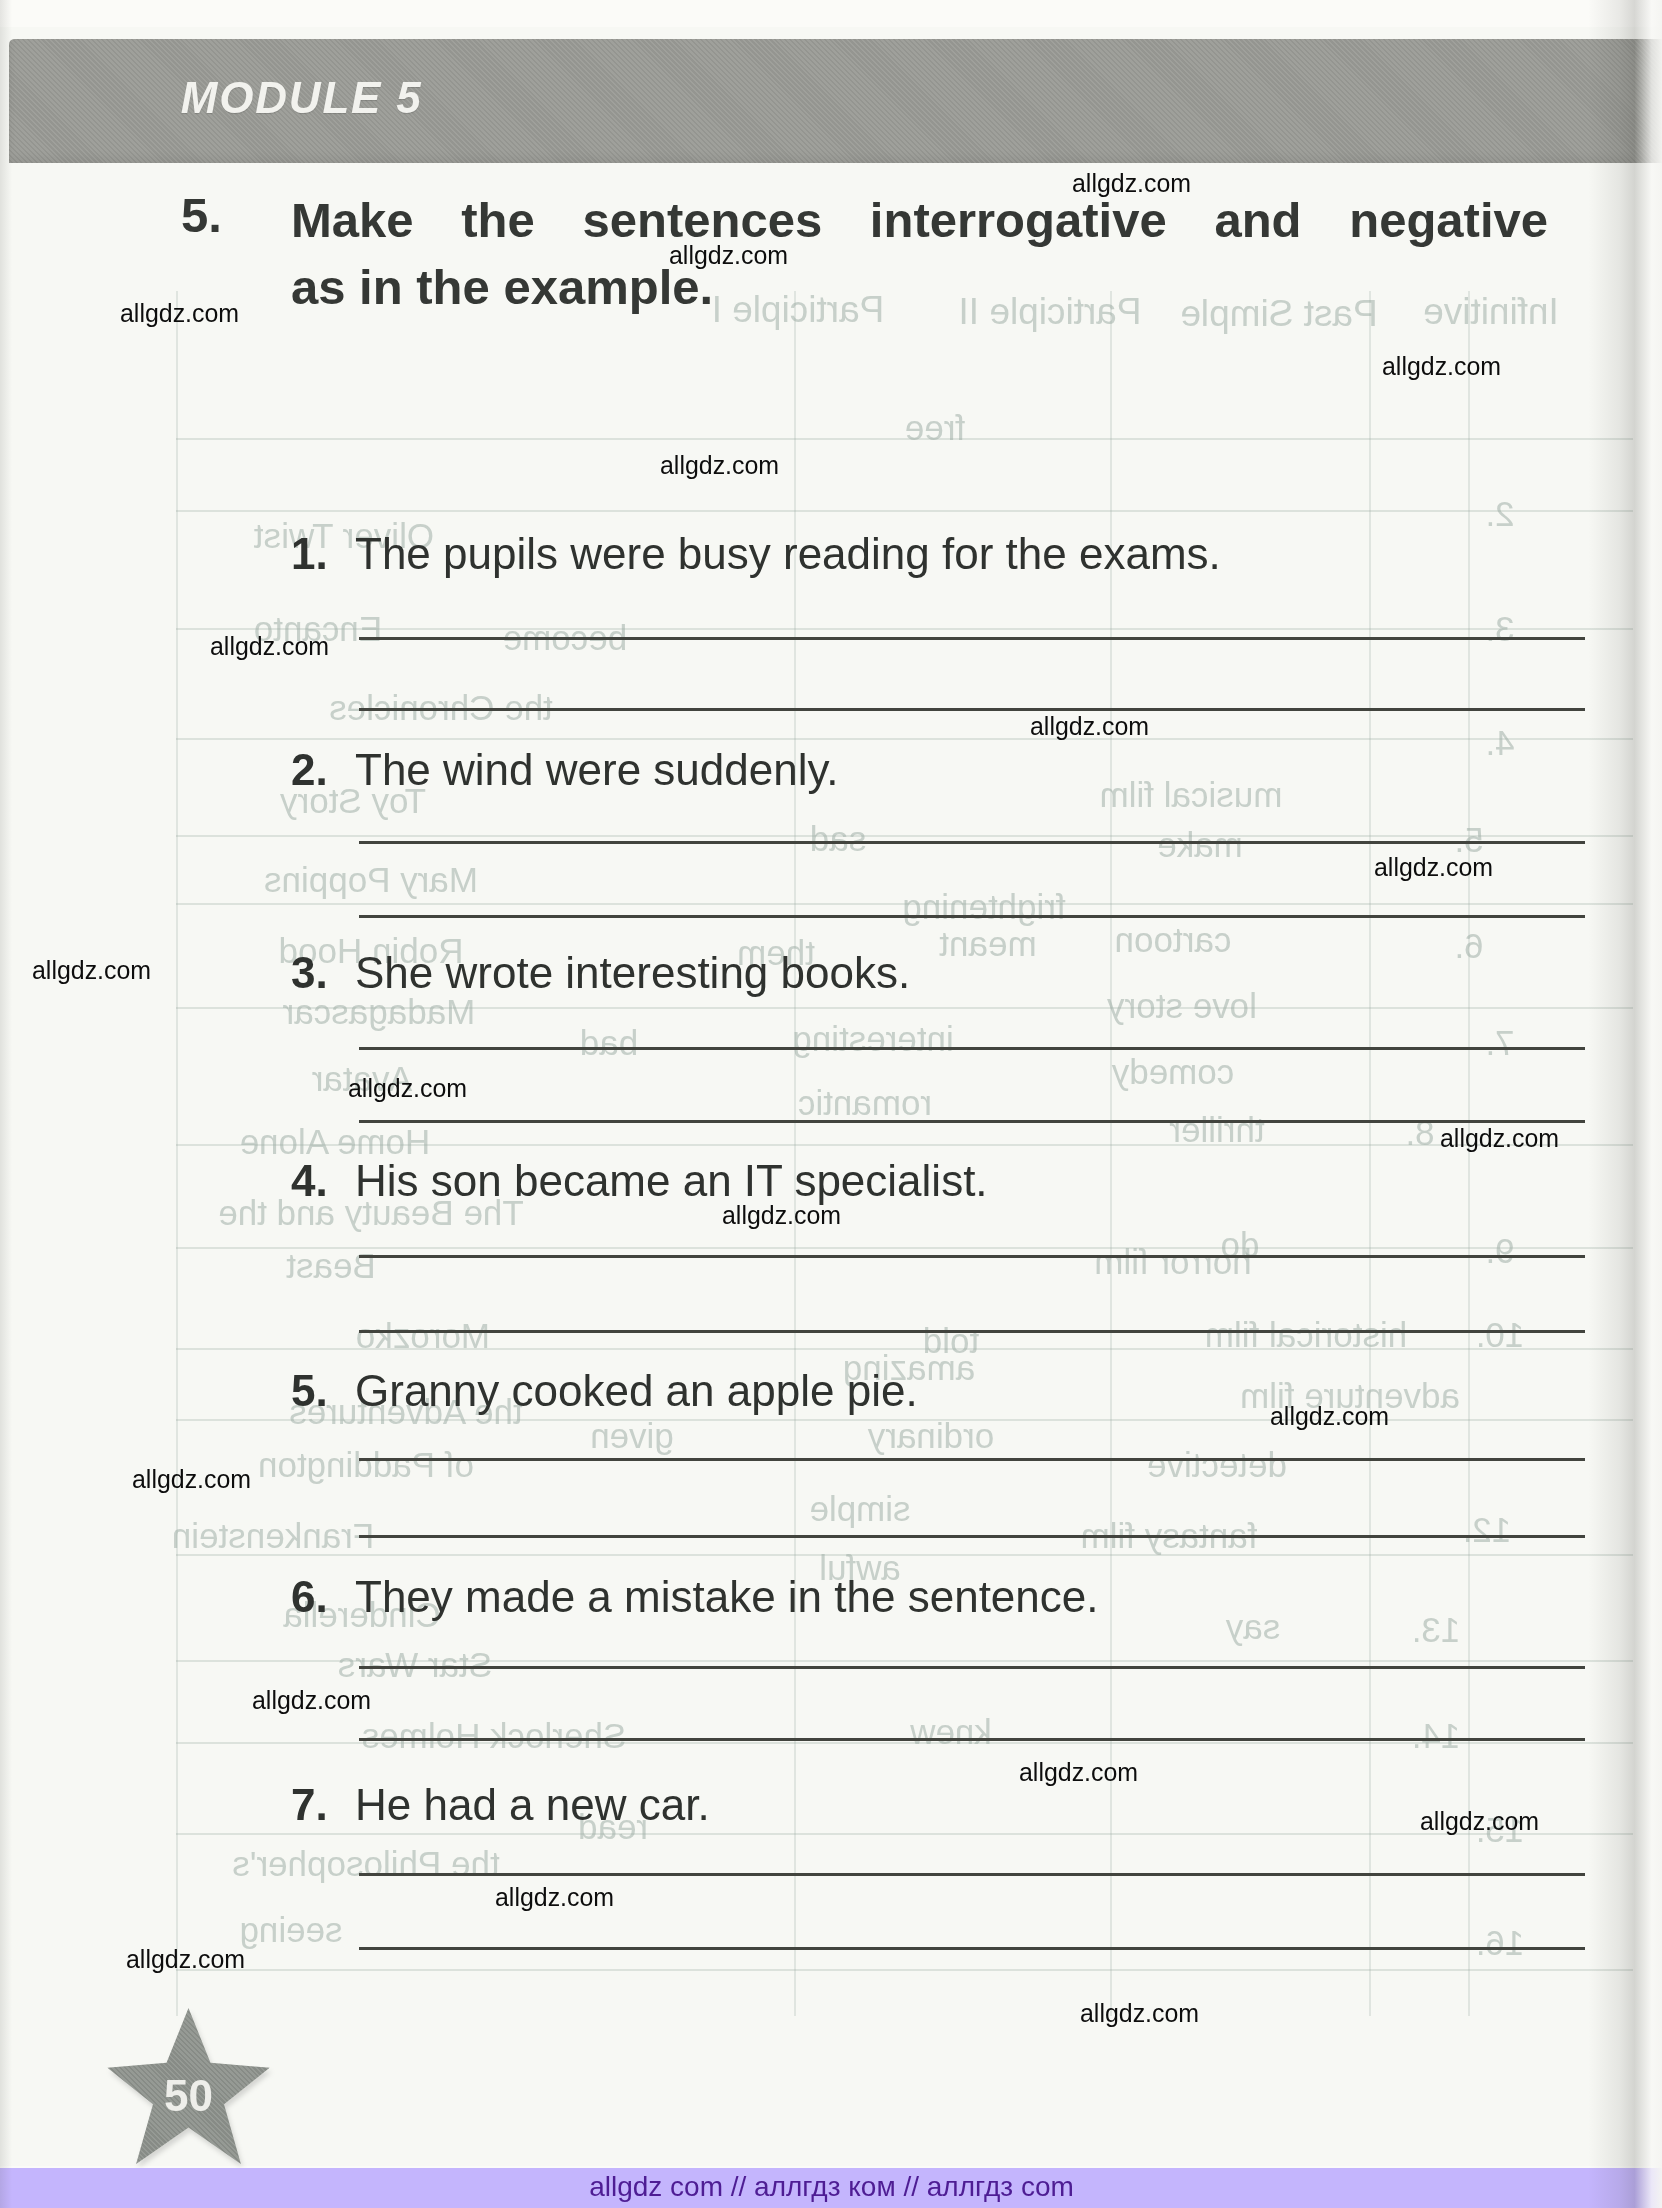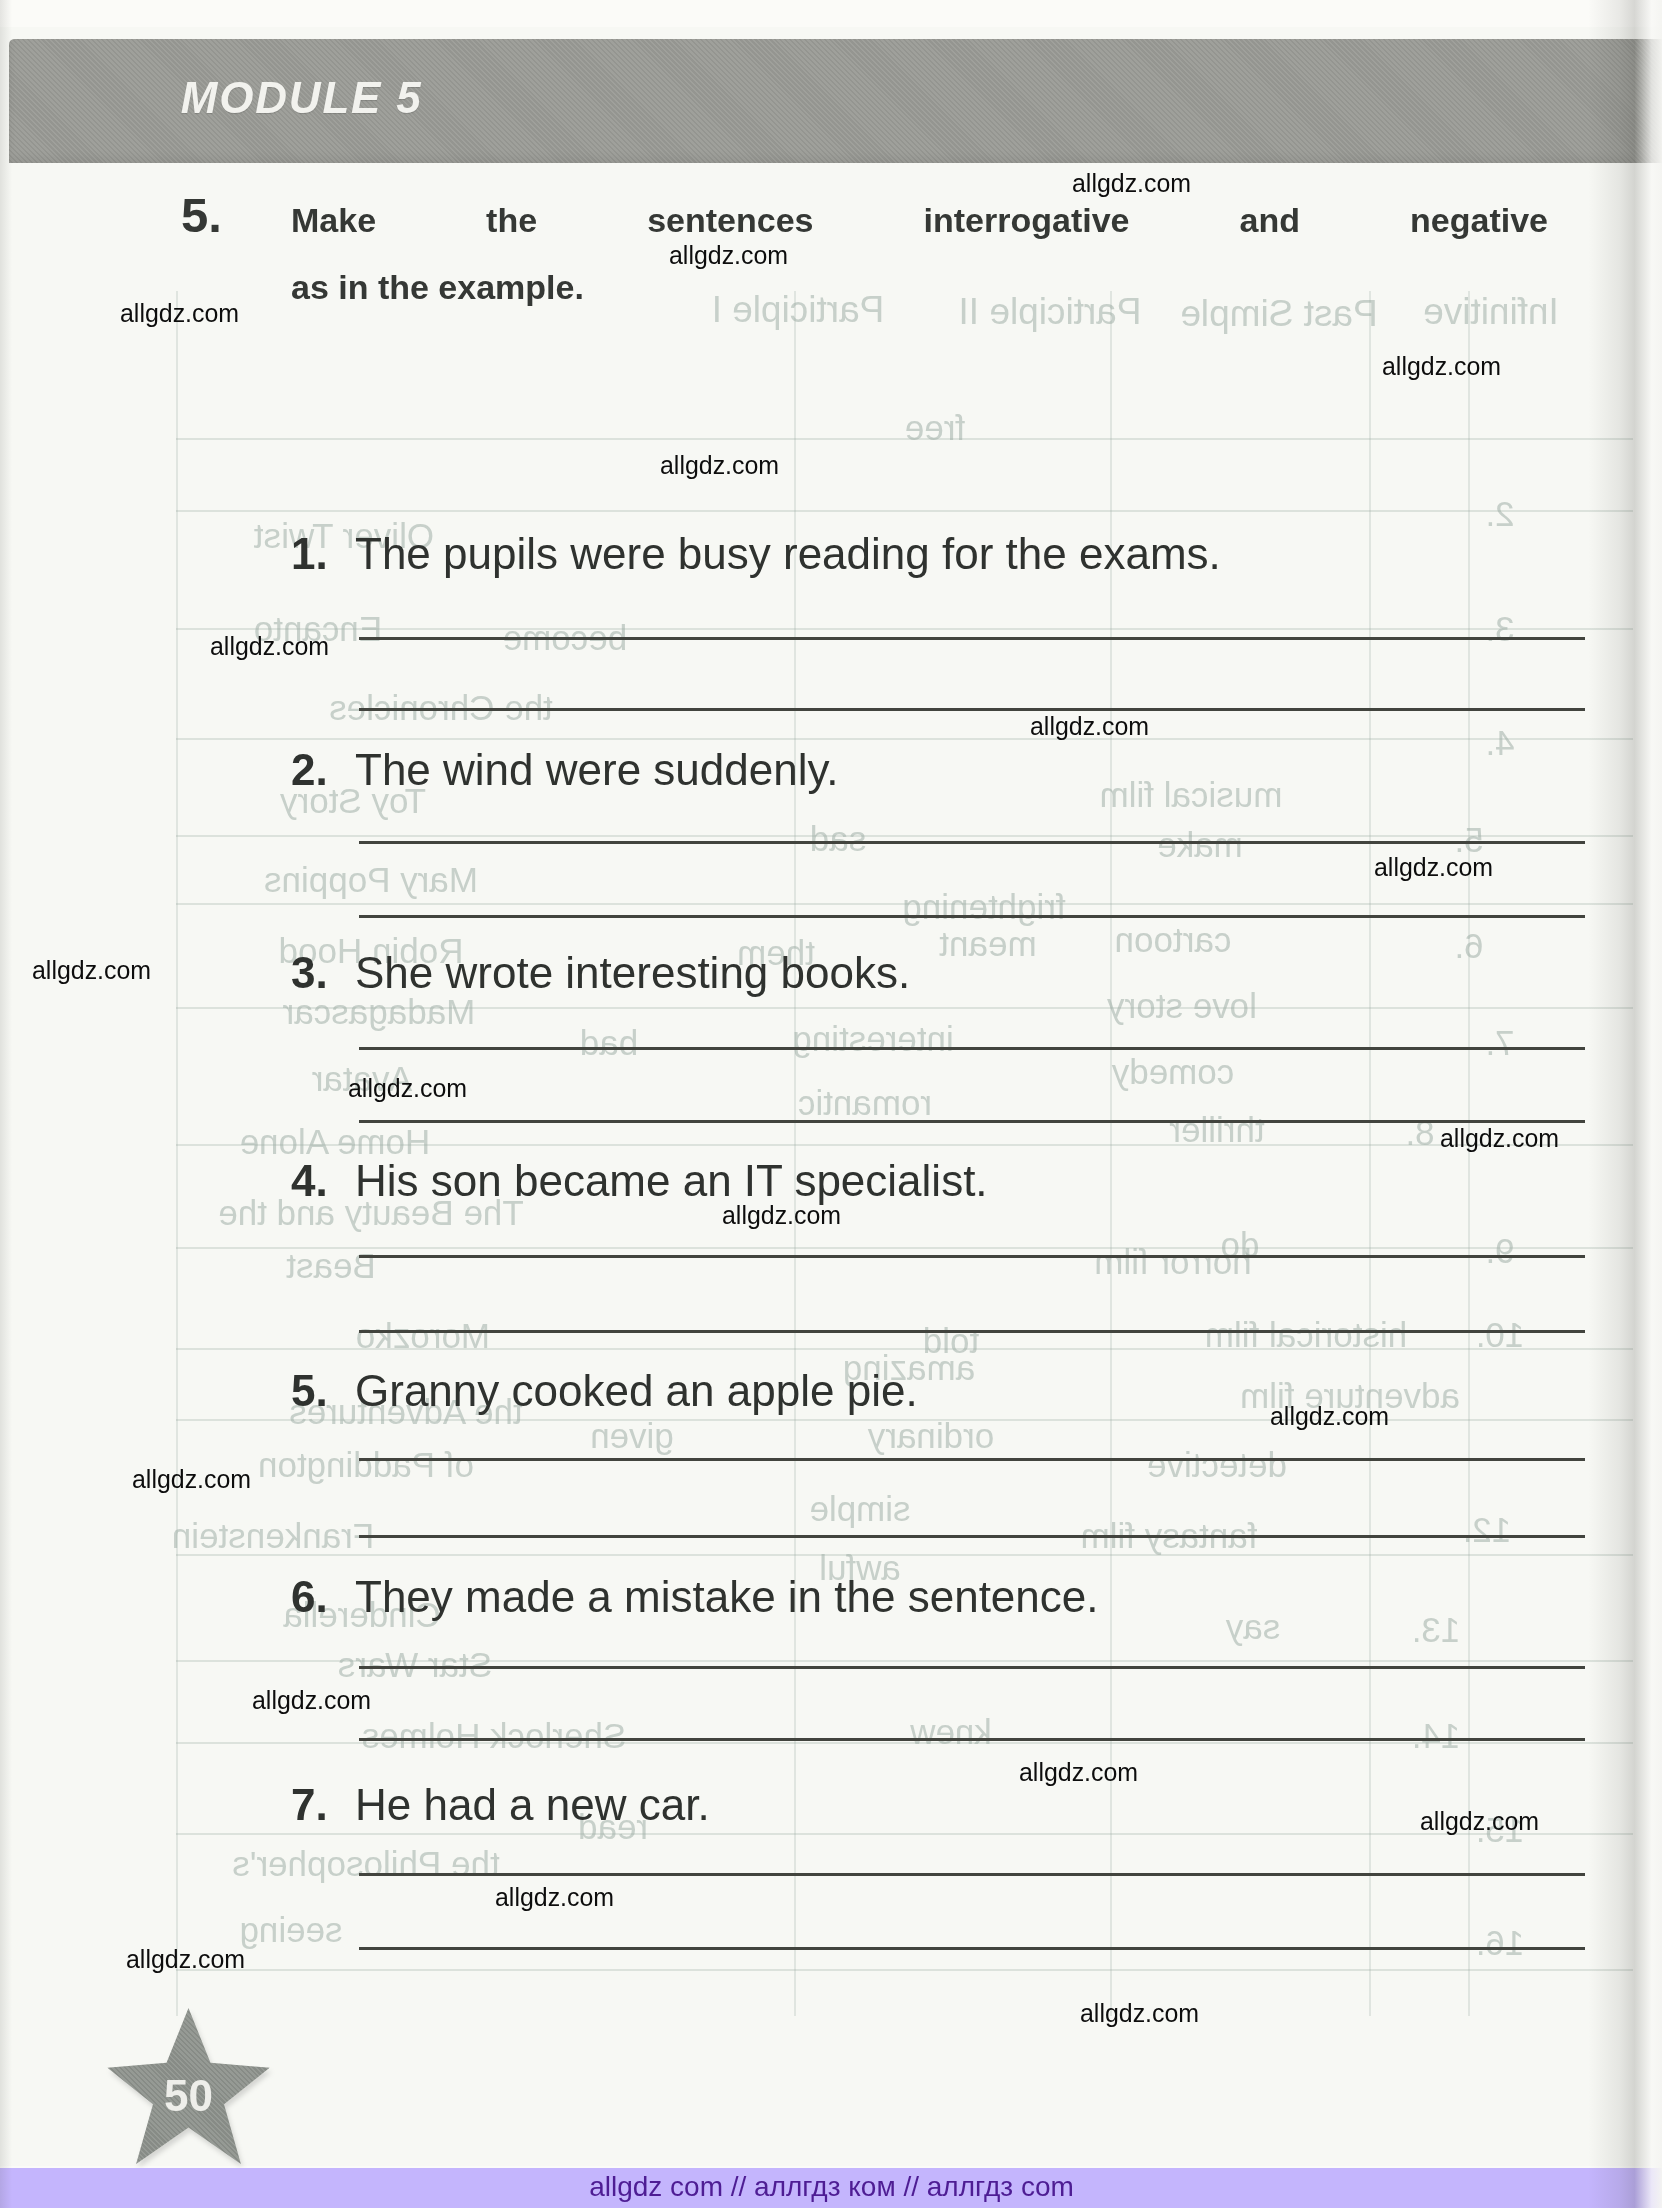--- a/index.html
+++ b/index.html
@@ -21,21 +21,21 @@
   .module-title{
     position:absolute;left:172px;top:34px;
     font-size:44px;font-weight:800;font-style:italic;color:#f2f2ee;
     letter-spacing:1.8px;text-shadow:0 0.9px 0.9px rgba(0,0,0,0.15);
   }
   .exercise-number{
     position:absolute;left:181px;top:187px;font-size:49px;font-weight:700;color:#353835;
   }
   .exercise-title{
     position:absolute;left:291px;top:187px;width:1257px;
-    font-size:34px;font-weight:700;color:#353835;line-height:67px;
+    font-size:49px;font-weight:700;color:#353835;line-height:67px;
   }
   .title-l1{text-align:justify;text-align-last:justify;}
   .title-l2{text-align:left;}
   .example-block{
     position:absolute;left:291px;top:341px;width:1264px;
     font-size:42px;font-style:italic;color:#3c3f3c;line-height:56px;
   }
   .example-l2{text-align:justify;text-align-last:justify;}
   .example-label{font-weight:700;}
   .sentence-item{position:absolute;left:291px;font-size:44px;color:#2f322f;white-space:nowrap;}

